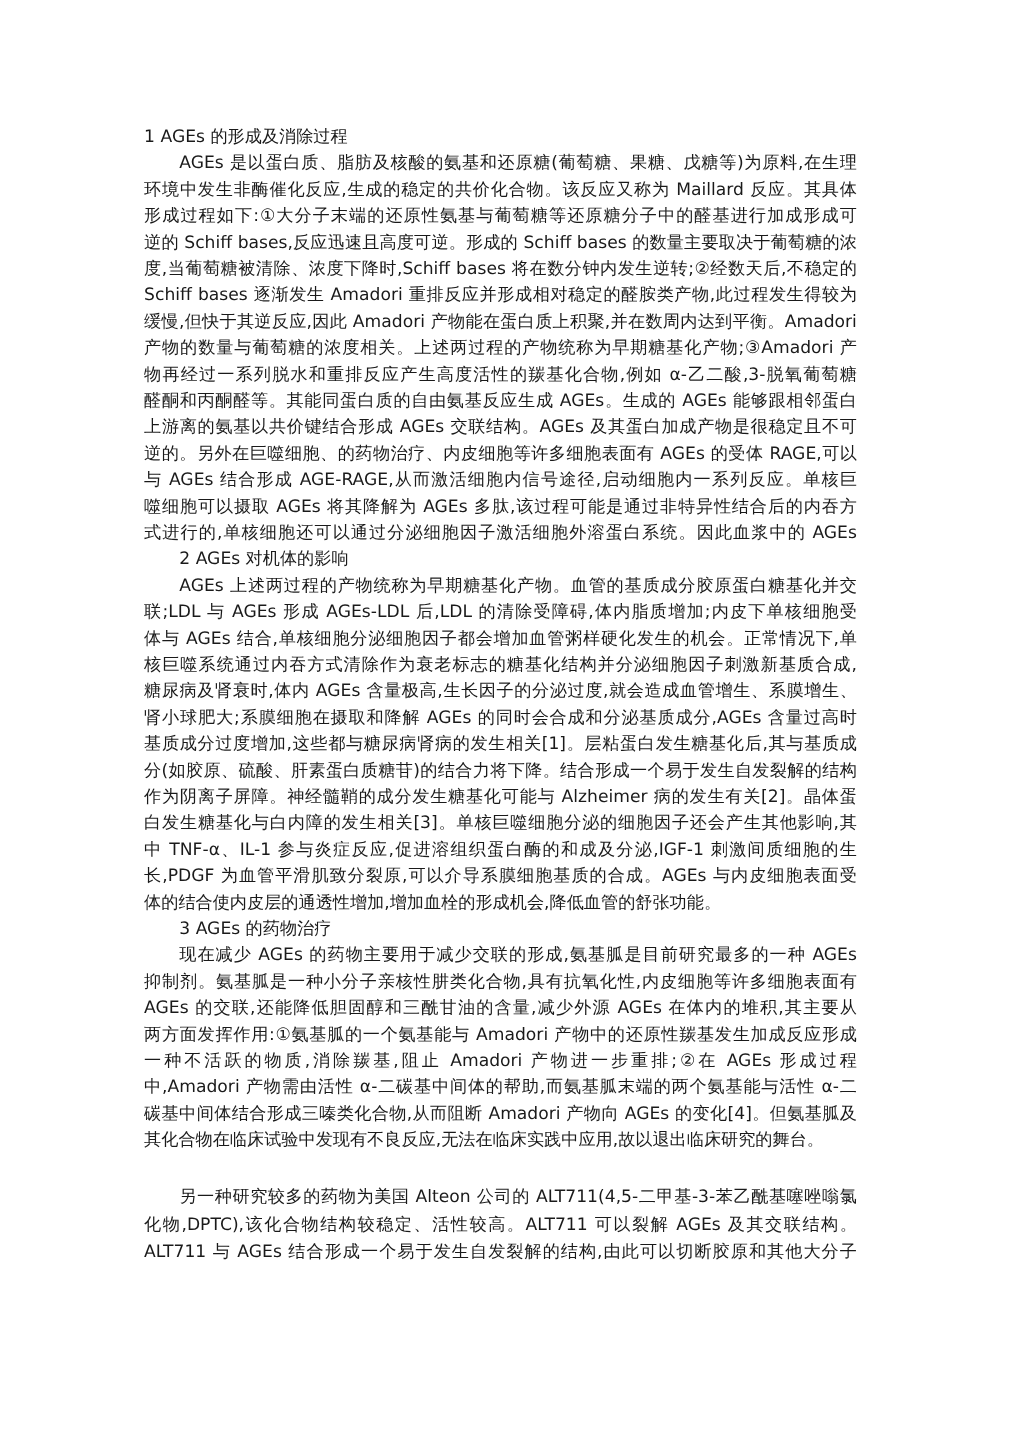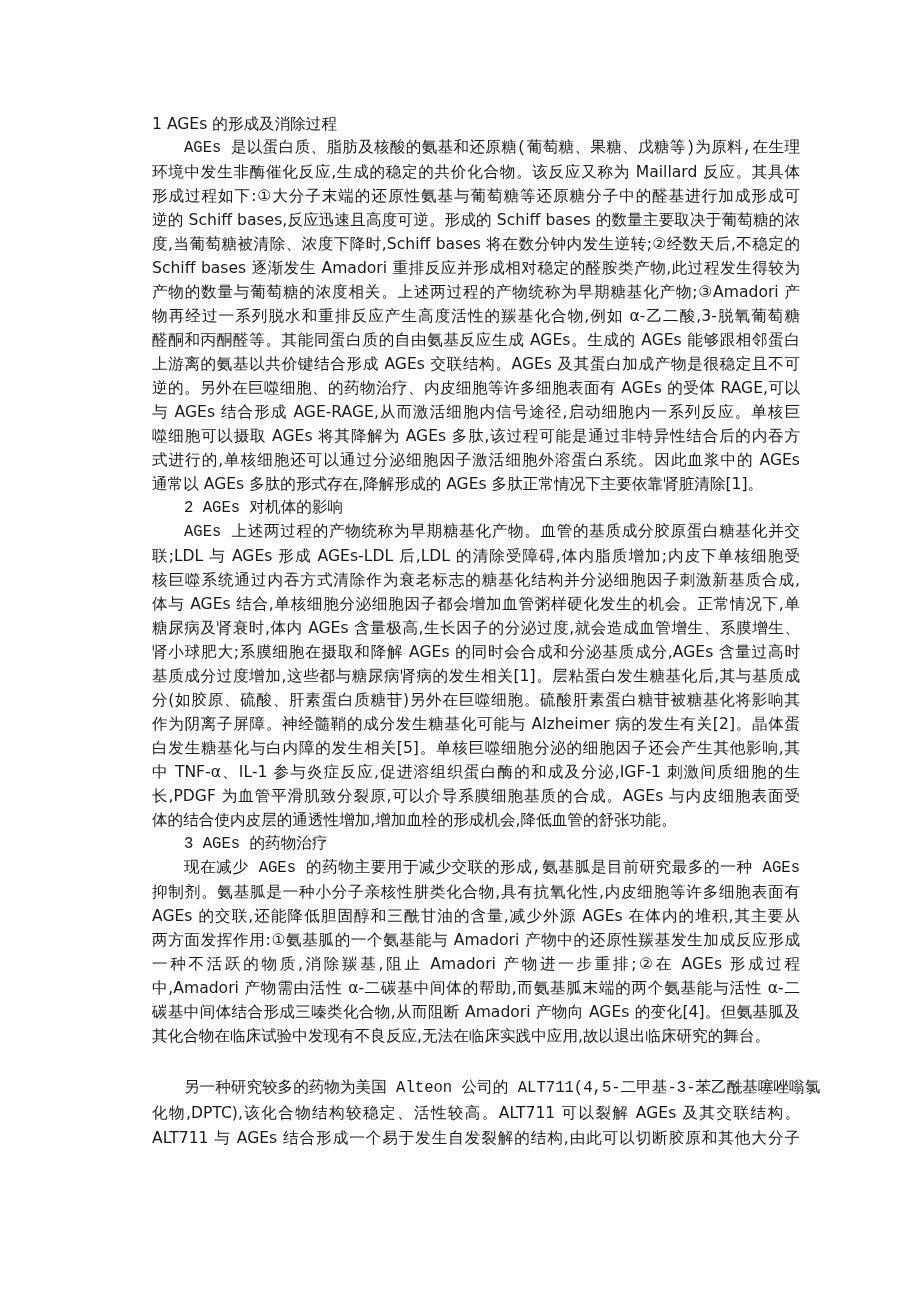--- a/index.html
+++ b/index.html
@@ -10,39 +10,38 @@
   body {
     width: 920px;
     height: 1302px;
     position: relative;
     overflow: hidden;
     font-family: "DejaVu Sans", "Liberation Sans", sans-serif;
     color: #1a1a1a;
   }
   .page {
     position: absolute;
-    left: 152px;
+    left: 131px;
     top: 112px;
     width: 648px;
   }
   .line {
     font-size: 15.6px;
     line-height: 24px;
     height: 24px;
     white-space: nowrap;
     text-align: justify;
     text-align-last: justify;
     letter-spacing: 0;
   }
   .line.last {
     text-align-last: left;
   }
   .indent {
     padding-left: 32px;
-    font-family: Liberation Mono, monospace;
   }
   .heading {
     text-align-last: left;
   }
   .gap {
     height: 28px;
   }
   .block2 .line {
     line-height: 25px;
     height: 25px;
@@ -54,43 +53,43 @@
 <div class="page">
 
   <div class="line heading">1 AGEs 的形成及消除过程</div>
   <div>
     <div class="line indent">AGEs 是以蛋白质、脂肪及核酸的氨基和还原糖(葡萄糖、果糖、戊糖等)为原料,在生理</div>
     <div class="line">环境中发生非酶催化反应,生成的稳定的共价化合物。该反应又称为 Maillard 反应。其具体</div>
     <div class="line">形成过程如下:①大分子末端的还原性氨基与葡萄糖等还原糖分子中的醛基进行加成形成可</div>
     <div class="line">逆的 Schiff bases,反应迅速且高度可逆。形成的 Schiff bases 的数量主要取决于葡萄糖的浓</div>
     <div class="line">度,当葡萄糖被清除、浓度下降时,Schiff bases 将在数分钟内发生逆转;②经数天后,不稳定的</div>
     <div class="line">Schiff bases 逐渐发生 Amadori 重排反应并形成相对稳定的醛胺类产物,此过程发生得较为</div>
+    <div class="line">缓慢,但快于其逆反应,因此 Amadori 产物能在蛋白质上积聚,并在数周内达到平衡。Amadori</div>
     <div class="line">产物的数量与葡萄糖的浓度相关。上述两过程的产物统称为早期糖基化产物;③Amadori 产</div>
     <div class="line">物再经过一系列脱水和重排反应产生高度活性的羰基化合物,例如 α-乙二酸,3-脱氧葡萄糖</div>
     <div class="line">醛酮和丙酮醛等。其能同蛋白质的自由氨基反应生成 AGEs。生成的 AGEs 能够跟相邻蛋白</div>
     <div class="line">上游离的氨基以共价键结合形成 AGEs 交联结构。AGEs 及其蛋白加成产物是很稳定且不可</div>
     <div class="line">逆的。另外在巨噬细胞、的药物治疗、内皮细胞等许多细胞表面有 AGEs 的受体 RAGE,可以</div>
     <div class="line">与 AGEs 结合形成 AGE-RAGE,从而激活细胞内信号途径,启动细胞内一系列反应。单核巨</div>
     <div class="line">噬细胞可以摄取 AGEs 将其降解为 AGEs 多肽,该过程可能是通过非特异性结合后的内吞方</div>
     <div class="line">式进行的,单核细胞还可以通过分泌细胞因子激活细胞外溶蛋白系统。因此血浆中的 AGEs</div>
-    <div class="line last">通常以 AGEs 多肽的形式存在,降解形成的 AGEs 多肽正常情况下主要依靠肾脏清除[1]。</div>
   </div>
 
   <div class="line heading indent">2 AGEs 对机体的影响</div>
   <div>
     <div class="line indent">AGEs 上述两过程的产物统称为早期糖基化产物。血管的基质成分胶原蛋白糖基化并交</div>
     <div class="line">联;LDL 与 AGEs 形成 AGEs-LDL 后,LDL 的清除受障碍,体内脂质增加;内皮下单核细胞受</div>
+    <div class="line">体与 AGEs 结合,单核细胞分泌细胞因子都会增加血管粥样硬化发生的机会。正常情况下,单</div>
     <div class="line">核巨噬系统通过内吞方式清除作为衰老标志的糖基化结构并分泌细胞因子刺激新基质合成,</div>
-    <div class="line">体与 AGEs 结合,单核细胞分泌细胞因子都会增加血管粥样硬化发生的机会。正常情况下,单</div>
     <div class="line">糖尿病及肾衰时,体内 AGEs 含量极高,生长因子的分泌过度,就会造成血管增生、系膜增生、</div>
     <div class="line">肾小球肥大;系膜细胞在摄取和降解 AGEs 的同时会合成和分泌基质成分,AGEs 含量过高时</div>
     <div class="line">基质成分过度增加,这些都与糖尿病肾病的发生相关[1]。层粘蛋白发生糖基化后,其与基质成</div>
-    <div class="line">分(如胶原、硫酸、肝素蛋白质糖苷)另外在巨噬细胞。硫酸肝素蛋白糖苷被糖基化将影响其</div>
+    <div class="line">分(如胶原、硫酸、肝素蛋白质糖苷)的结合力将下降。结合形成一个易于发生自发裂解的结构</div>
     <div class="line">作为阴离子屏障。神经髓鞘的成分发生糖基化可能与 Alzheimer 病的发生有关[2]。晶体蛋</div>
-    <div class="line">白发生糖基化与白内障的发生相关[5]。单核巨噬细胞分泌的细胞因子还会产生其他影响,其</div>
+    <div class="line">白发生糖基化与白内障的发生相关[3]。单核巨噬细胞分泌的细胞因子还会产生其他影响,其</div>
     <div class="line">中 TNF-α、IL-1 参与炎症反应,促进溶组织蛋白酶的和成及分泌,IGF-1 刺激间质细胞的生</div>
     <div class="line">长,PDGF 为血管平滑肌致分裂原,可以介导系膜细胞基质的合成。AGEs 与内皮细胞表面受</div>
     <div class="line last">体的结合使内皮层的通透性增加,增加血栓的形成机会,降低血管的舒张功能。</div>
   </div>
 
   <div class="line heading indent">3 AGEs 的药物治疗</div>
   <div>
     <div class="line indent">现在减少 AGEs 的药物主要用于减少交联的形成,氨基胍是目前研究最多的一种 AGEs</div>
     <div class="line">抑制剂。氨基胍是一种小分子亲核性肼类化合物,具有抗氧化性,内皮细胞等许多细胞表面有</div>
     <div class="line">AGEs 的交联,还能降低胆固醇和三酰甘油的含量,减少外源 AGEs 在体内的堆积,其主要从</div>

